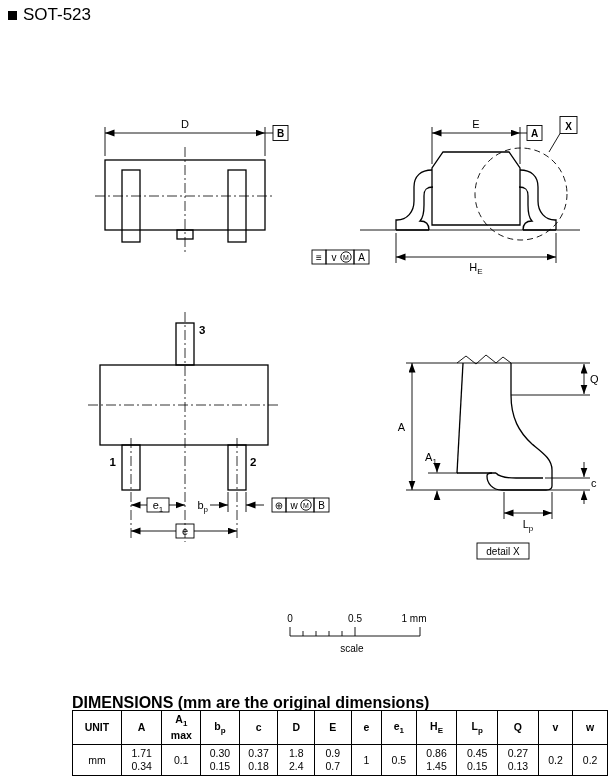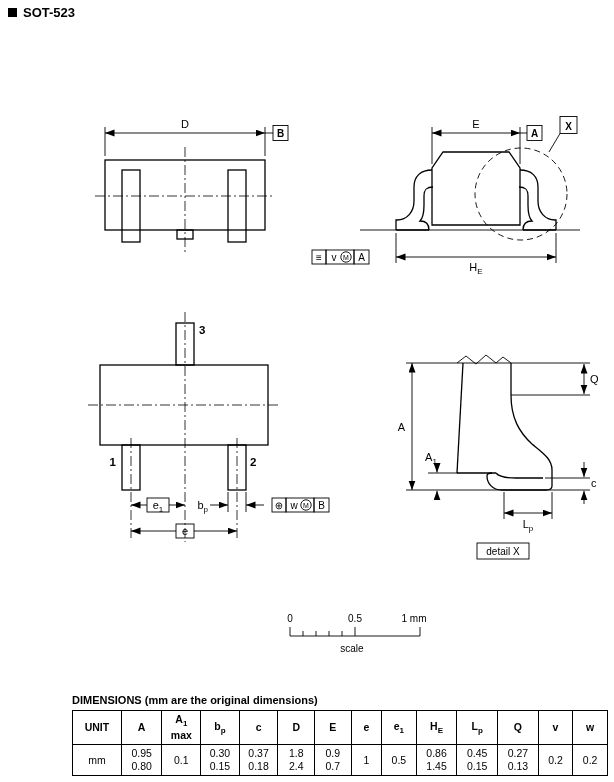--- a/index.html
+++ b/index.html
@@ -1,32 +1,32 @@
 <!DOCTYPE html>
 <html><head>
 <meta charset="utf-8">
 <style>
   html,body{margin:0;padding:0;}
   body{width:614px;height:782px;position:relative;background:#fff;overflow:hidden;
        font-family:"Liberation Sans",sans-serif;color:#000;}
   .page-header{position:absolute;left:8px;top:5px;display:flex;align-items:center;}
   .bullet{width:9px;height:9px;background:#000;margin-right:6px;}
-  .title{font-size:13px;font-weight:bold;}
+  .title{font-size:17px;font-weight:normal;}
   svg{position:absolute;left:0;top:0;}
   svg text{font-family:"Liberation Sans",sans-serif;fill:#000;}
   .o{fill:none;stroke:#000;stroke-width:1.3;}
   .t{fill:none;stroke:#000;stroke-width:0.9;}
   .cl{fill:none;stroke:#000;stroke-width:0.8;stroke-dasharray:10 3 2 3;}
   .dashc{fill:none;stroke:#000;stroke-width:0.9;stroke-dasharray:6 4;}
   .dim{font-size:11px;}
   .sub{font-size:8px;}
   .datum{font-size:10px;font-weight:bold;}
   .pin{font-size:11.5px;font-weight:bold;}
   .small{font-size:10px;}
-  .caption{position:absolute;left:72px;top:694px;font-size:11px;font-weight:bold;}
+  .caption{position:absolute;left:72px;top:694px;font-size:16px;font-weight:bold;}
   table.dims{position:absolute;left:72px;top:710px;width:536px;border-collapse:collapse;
              table-layout:fixed;}
   table.dims th,table.dims td{border:1px solid #000;text-align:center;vertical-align:middle;
              font-size:10.5px;padding:2px 1px;line-height:1.25;}
   table.dims th{font-weight:bold;}
   table.dims sub{font-size:8px;}
 </style>
 </head>
 <body>
 
@@ -245,22 +245,22 @@
       <th><span>L</span><sub>p</sub></th>
       <th><span>Q</span></th>
       <th><span>v</span></th>
       <th><span>w</span></th>
     </tr>
   </thead>
   <tbody>
     <tr>
       <td>mm</td>
       <td>
-          <div>0.95</div>
-          <div>0.80</div>
+          <div>1.71</div>
+          <div>0.34</div>
         </td>
       <td>
           <div>0.1</div>
         </td>
       <td>
           <div>0.30</div>
           <div>0.15</div>
         </td>
       <td>
           <div>0.37</div>

